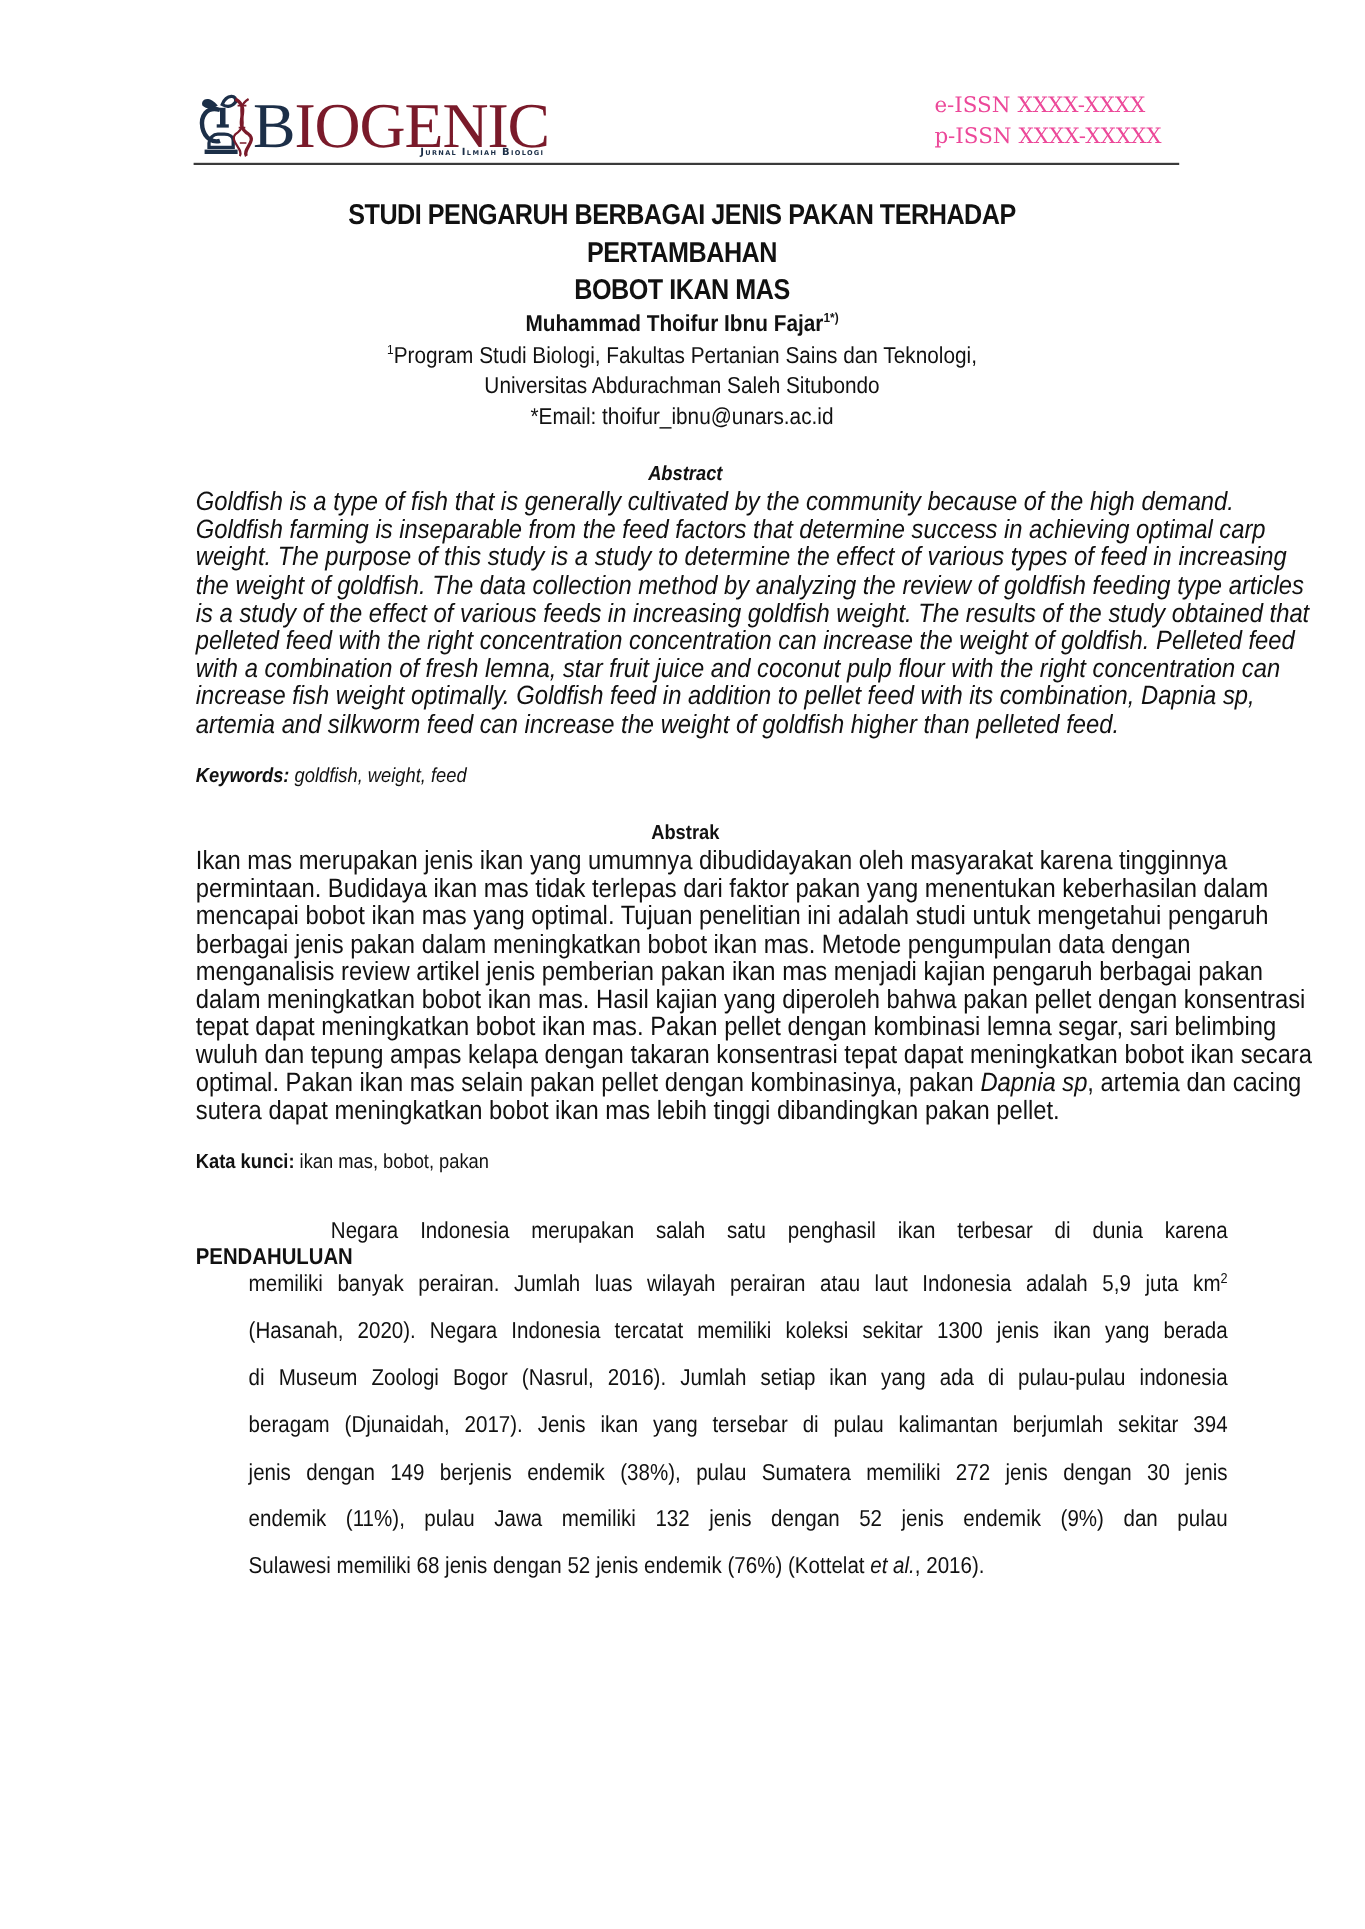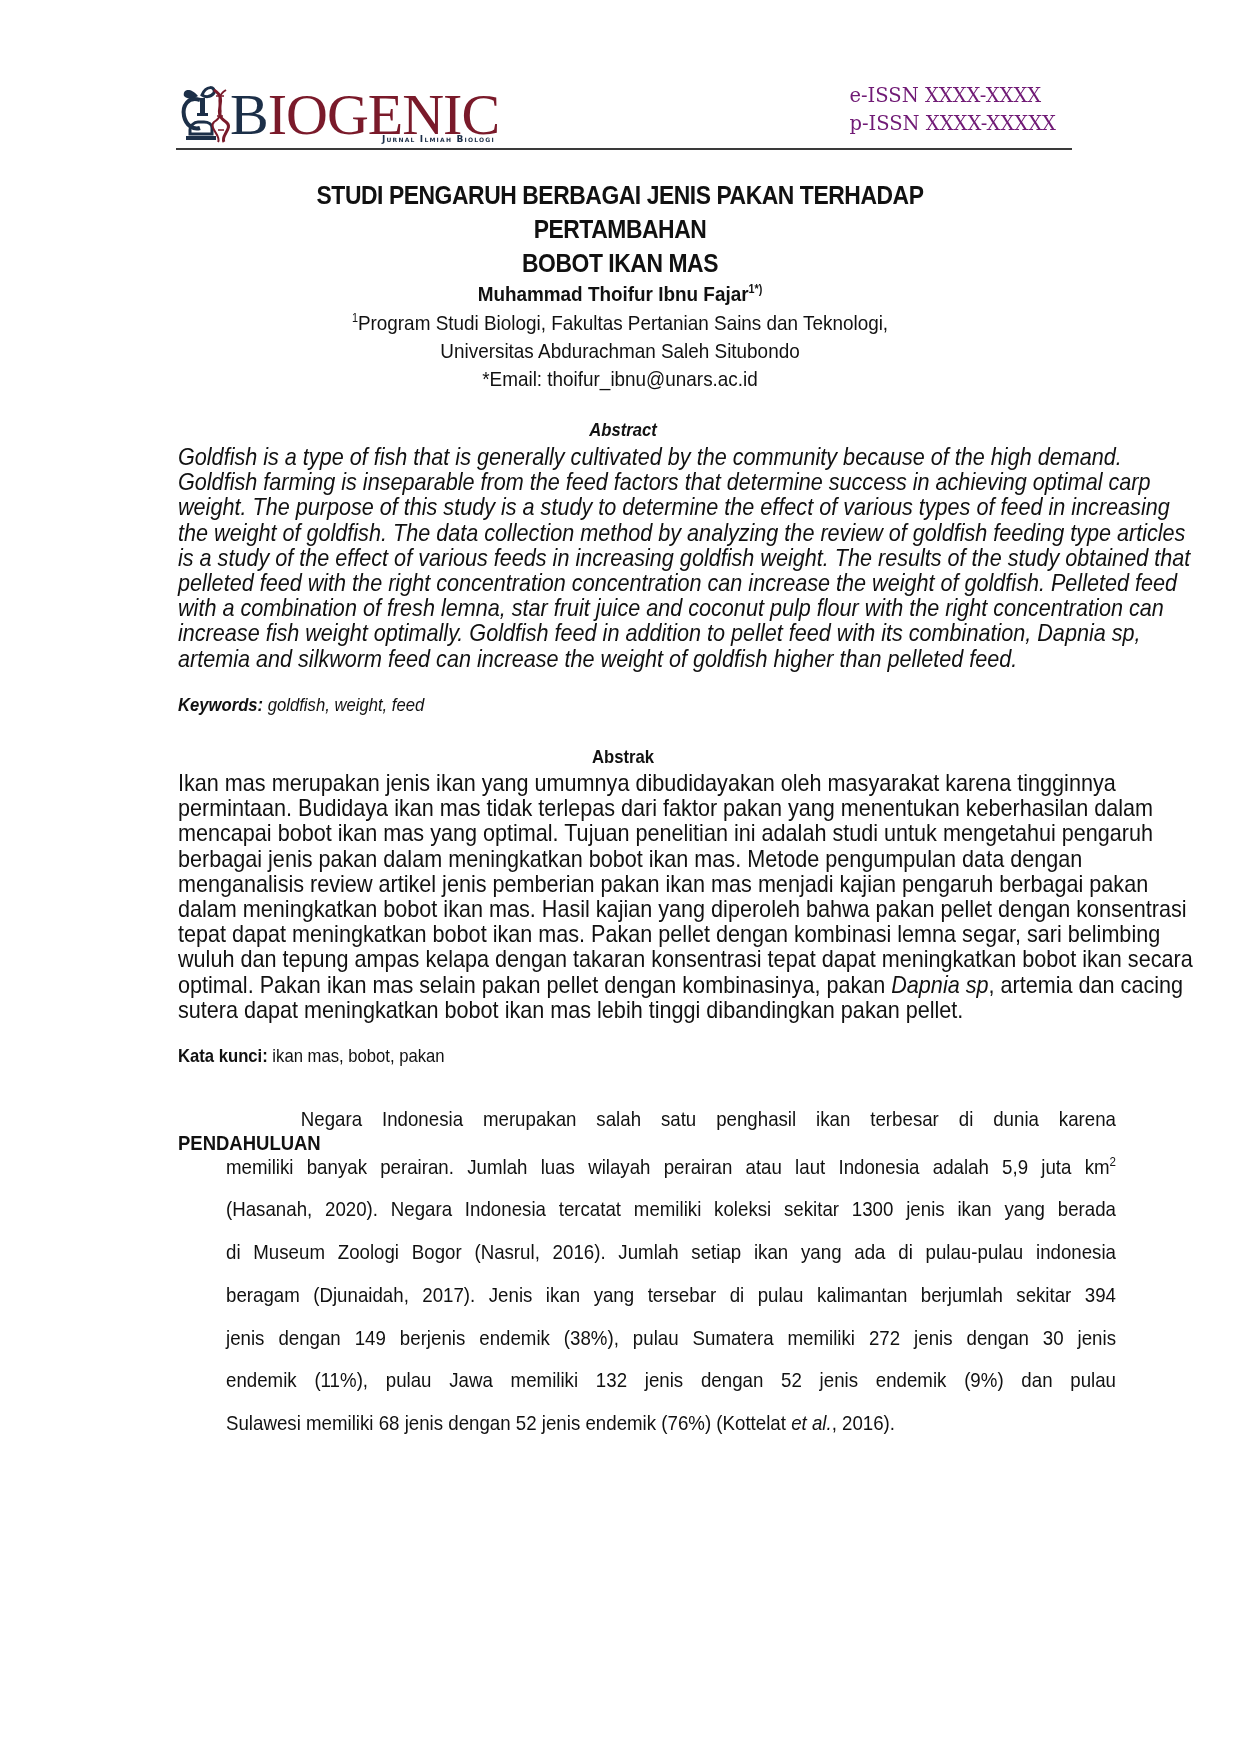--- a/index.html
+++ b/index.html
@@ -8,21 +8,21 @@
 
   
   .header { position: absolute; left: 176px; top: 76px; width: 896px; height: 76px; }
   .logo { position: absolute; left: 4px; top: 4px; height: 64px; display: flex; align-items: flex-end; }
   .logo-icon { width: 54px; height: 62px; }
   .logo-text-wrap { position: relative; margin-left: -4px; }
   .logo-word { font-family: "Liberation Serif", "DejaVu Serif", serif; font-size: 58px; line-height: 58px; letter-spacing: -1px; white-space: nowrap; }
   .logo-b { color: #1c2f48; }
   .logo-rest { color: #7a1a2a; }
   .logo-sub { position: absolute; left: 104px; top: 48px; font-family: "DejaVu Sans", sans-serif; font-size: 9px; font-weight: bold; letter-spacing: 1.2px; color: #1c2f48; white-space: nowrap; font-variant: small-caps; padding-left: 48px; }
-  .issn { position: absolute; right: 16px; top: 6px; font-family: "DejaVu Serif", "Liberation Serif", serif; font-size: 19.5px; line-height: 28px; color: #701a75; text-align: left; }
+  .issn { position: absolute; right: 16px; top: 6px; font-family: "DejaVu Serif", "Liberation Serif", serif; font-size: 19.5px; line-height: 28px; color: #ec4899; text-align: left; }
   .header-rule { position: absolute; left: 176px; top: 148px; width: 896px; height: 2px; background: #3a3a3a; }
 
   
   .sans { font-family: "Liberation Sans", "DejaVu Sans", sans-serif; }
   .title { position: absolute; left: 180px; top: 178px; width: 880px; text-align: center; font-size: 26px; line-height: 34px; font-weight: bold; letter-spacing: -0.5px; transform: scaleX(0.88); transform-origin: center; }
   .author { position: absolute; left: 260px; top: 282px; width: 720px; text-align: center; font-size: 21px; font-weight: bold; transform: scaleX(0.9); transform-origin: center; }
   .author sup { font-size: 12px; }
   .affil { position: absolute; left: 200px; width: 840px; text-align: center; font-size: 21px; transform: scaleX(0.9); transform-origin: center; }
   .affil sup { font-size: 12px; }
 

